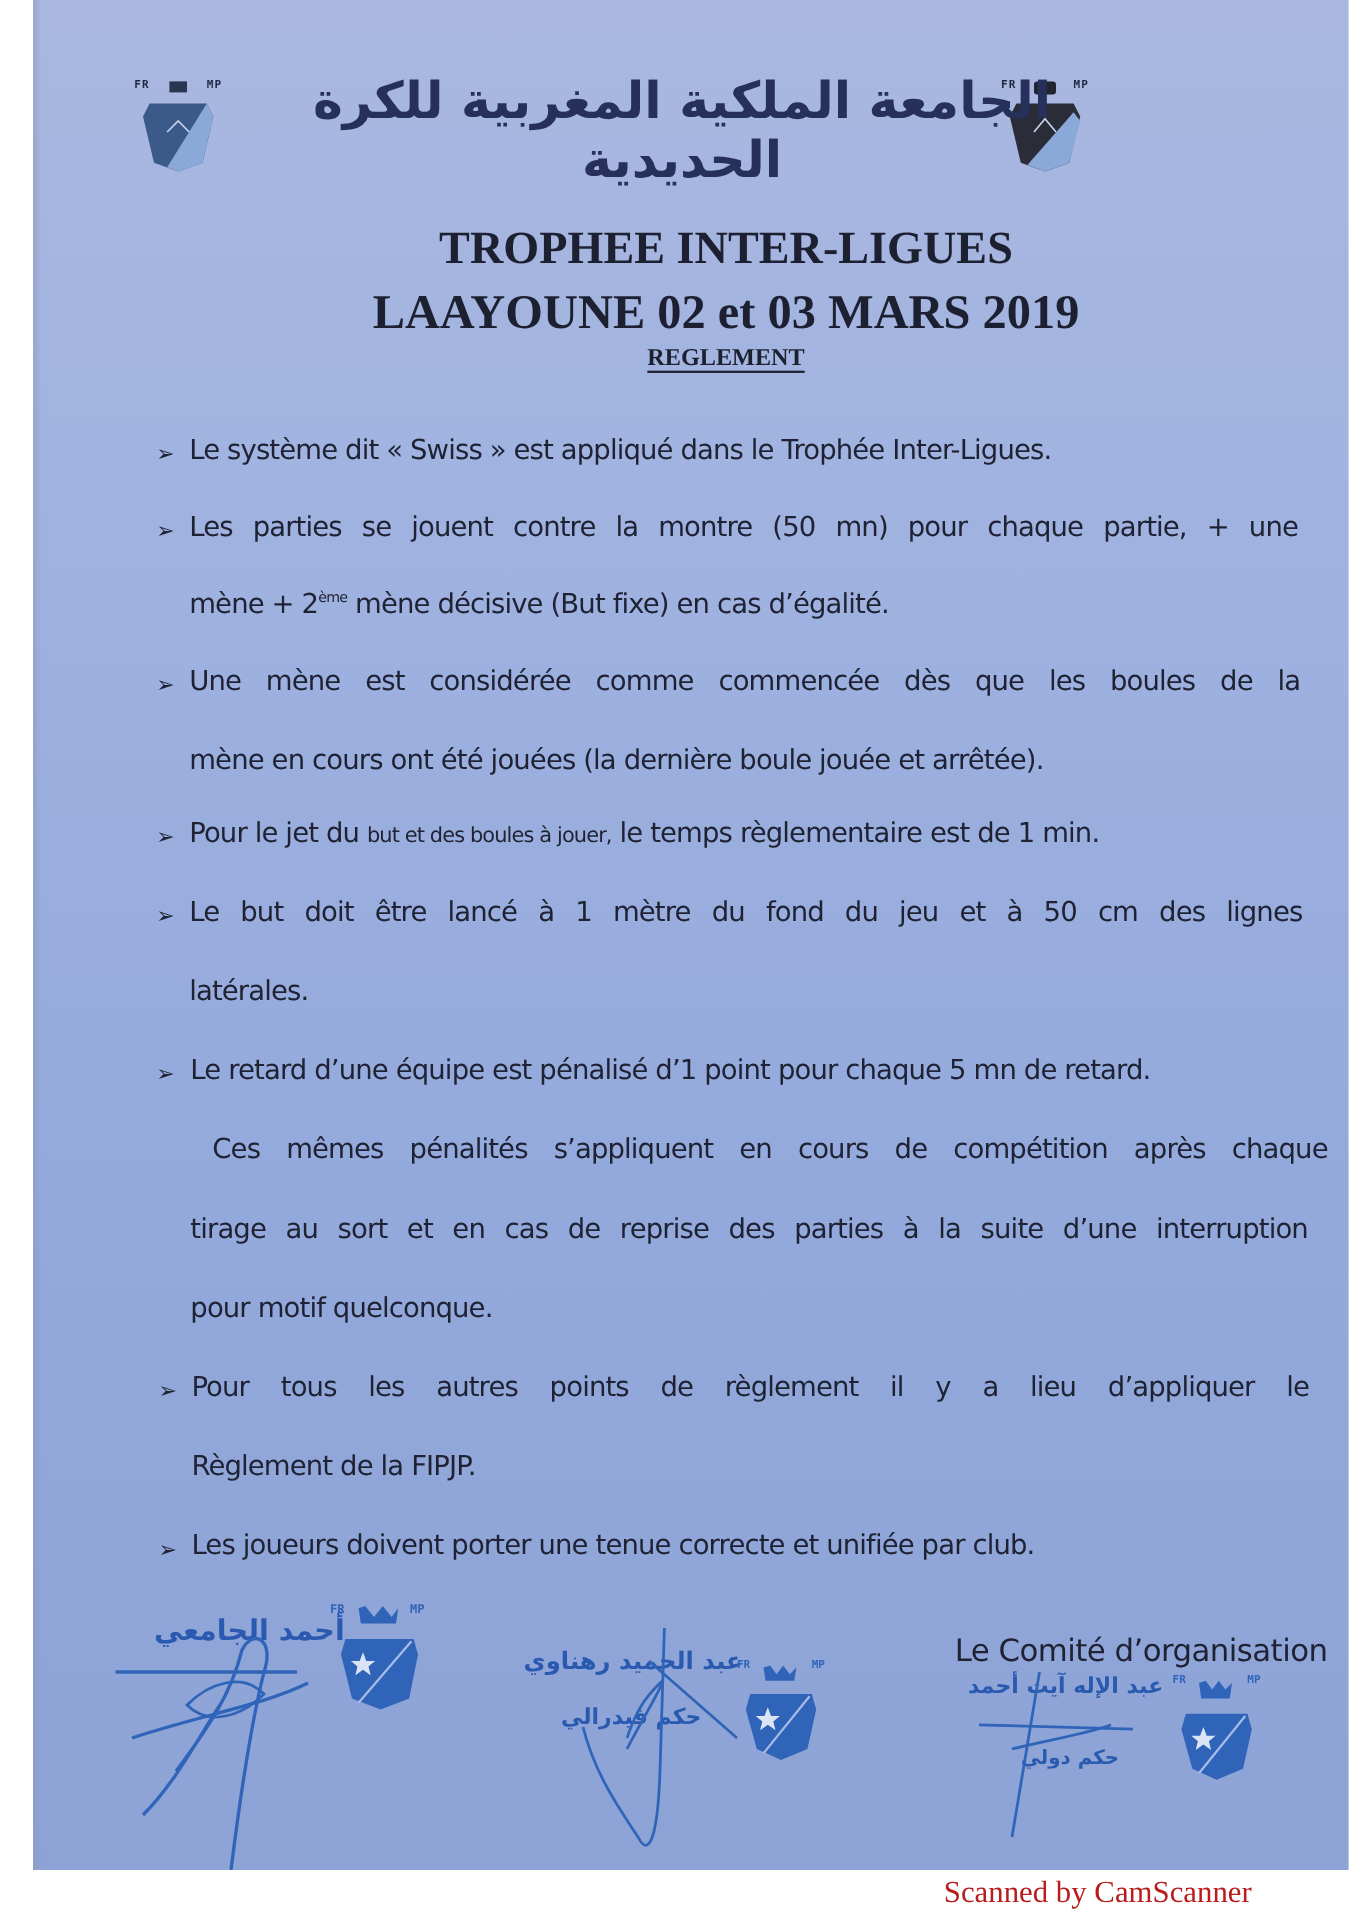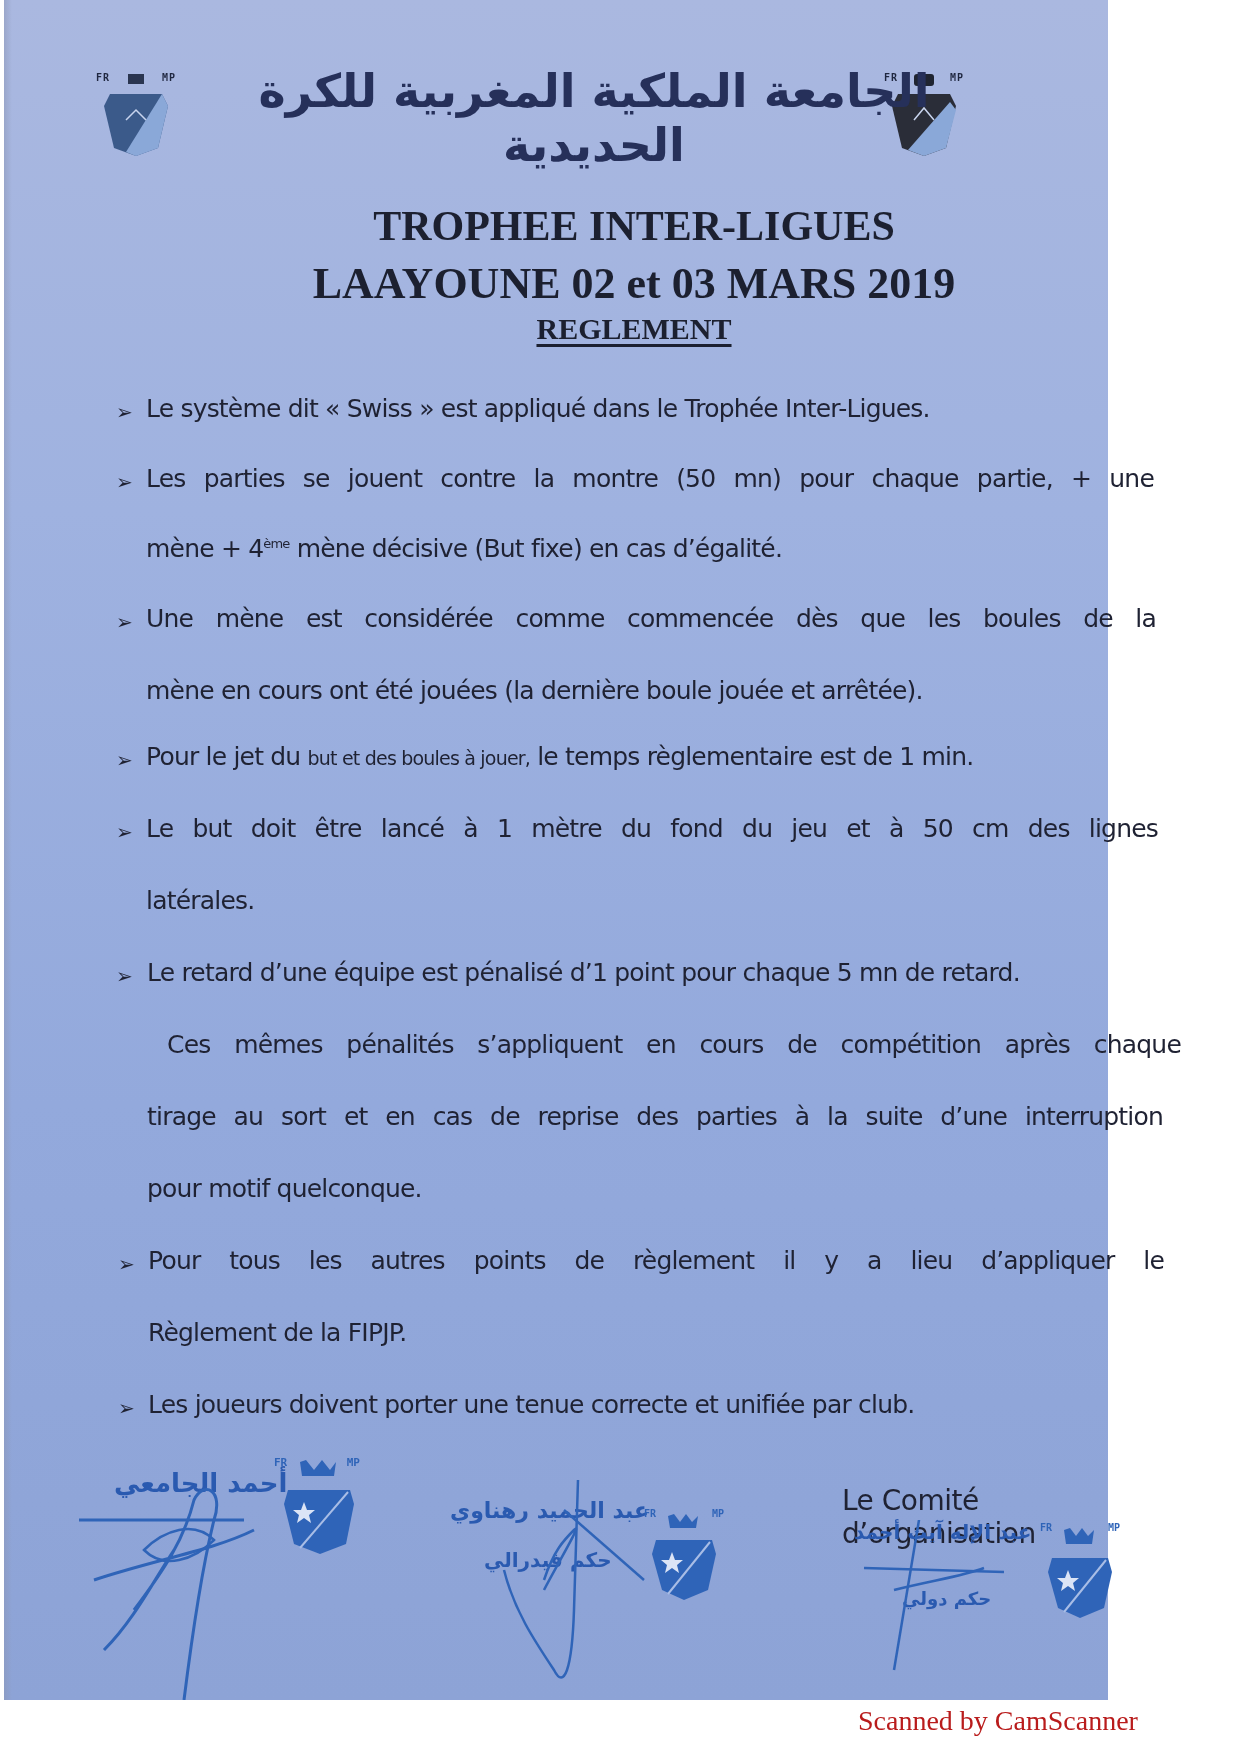--- a/index.html
+++ b/index.html
@@ -1,21 +1,21 @@
 <!DOCTYPE html>
 <html><head>
 <meta charset="utf-8">
 <style>
   html, body { margin:0; padding:0; }
   body {
     width:1240px; height:1754px; background:#ffffff; position:relative; overflow:hidden;
     font-family:"DejaVu Sans", sans-serif;
   }
   .paper {
-    position:absolute; left:4px; top:0; width:1104px; height:1700px;
+    position:absolute; left:30px; top:0; width:1196px; height:1700px;
     background: linear-gradient(180deg, #aab8e0 0%, #9fb2e0 30%, #93a9dc 65%, #8da3d6 100%);
   }
   .paper::before {
     content:""; position:absolute; left:0; top:0; width:8px; height:100%;
     background:linear-gradient(90deg, rgba(140,150,180,0.5), rgba(0,0,0,0));
   }
   .logo { position:absolute; width:80px; height:90px; }
   .logo .tag { position:absolute; top:0; font:bold 10px "DejaVu Sans Mono", monospace; color:#1f2740; letter-spacing:1px; }
   .logo .tag.l { left:0; } .logo .tag.r { right:0; }
   .logo svg { position:absolute; left:0; top:0; }
@@ -28,21 +28,21 @@
     position:absolute; left:230px; top:142px; width:720px; text-align:center;
     font-family:"DejaVu Sans Mono", monospace; font-weight:bold; font-size:24px; color:#2b3566;
     letter-spacing:0.5px;
   }
   .main-title {
     position:absolute; left:150px; width:960px; text-align:center;
     font-family:"Liberation Serif", serif; font-weight:bold; color:#1c2030;
   }
   .t1 { top:202px; font-size:42px; }
   .t2 { top:258px; font-size:44px; }
-  .t3 { top:312px; font-size:30px; text-decoration:underline; text-underline-offset:5px; }
+  .t3 { top:312px; font-size:22px; text-decoration:underline; text-underline-offset:5px; }
   .rules { position:absolute; left:0; top:0; width:100%; }
   .line {
     position:absolute; font-family:"DejaVu Sans", sans-serif; font-size:25px; color:#1f2233;
     white-space:nowrap; letter-spacing:-0.8px;
   }
   .line.just { text-align:justify; text-align-last:justify; }
   .bullet {
     position:absolute; font-size:20px; color:#1f2233; font-family:"DejaVu Sans", sans-serif;
   }
   .small { font-size:19px; }
@@ -85,21 +85,21 @@
   <div class="main-title t2">LAAYOUNE 02 et 03 MARS 2019</div>
   <div class="main-title t3">REGLEMENT</div>
 
   <div class="rules">
 
     <span class="bullet" style="left:112px;top:400px;">➢</span>
     <div class="line" style="left:142px;top:394px;">Le système dit « Swiss » est appliqué dans le Trophée Inter-Ligues.</div>
 
     <span class="bullet" style="left:112px;top:470px;">➢</span>
     <div class="line just" style="left:142px;top:464px;width:1008px;">Les parties se jouent contre la montre (50 mn) pour chaque partie, + une</div>
-    <div class="line" style="left:142px;top:534px;"><span>mène + 4</span><sup>ème</sup><span> mène décisive (But fixe) en cas d’égalité.</span></div>
+    <div class="line" style="left:142px;top:534px;"><span>mène + 2</span><sup>ème</sup><span> mène décisive (But fixe) en cas d’égalité.</span></div>
 
     <span class="bullet" style="left:112px;top:610px;">➢</span>
     <div class="line just" style="left:142px;top:604px;width:1010px;">Une mène est considérée comme commencée dès que les boules de la</div>
     <div class="line" style="left:142px;top:676px;">mène en cours ont été jouées (la dernière boule jouée et arrêtée).</div>
 
     <span class="bullet" style="left:112px;top:748px;">➢</span>
     <div class="line" style="left:142px;top:742px;"><span>Pour le jet du </span><span class="small">but et des boules à jouer,</span><span> le temps règlementaire est de 1 min.</span></div>
 
     <span class="bullet" style="left:112px;top:820px;">➢</span>
     <div class="line just" style="left:142px;top:814px;width:1012px;">Le but doit être lancé à 1 mètre du fond du jeu et à 50 cm des lignes</div>

